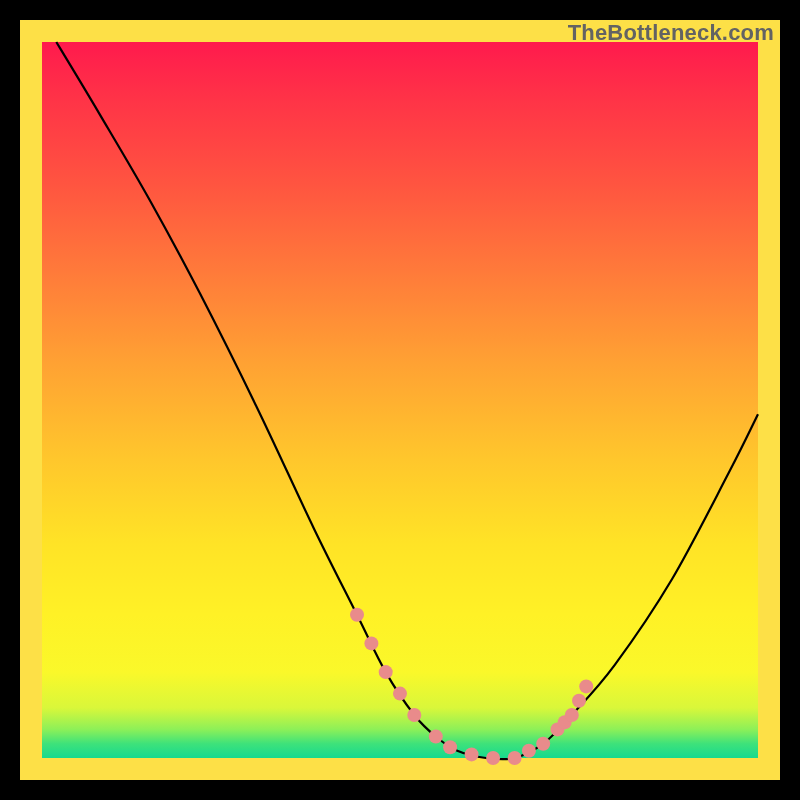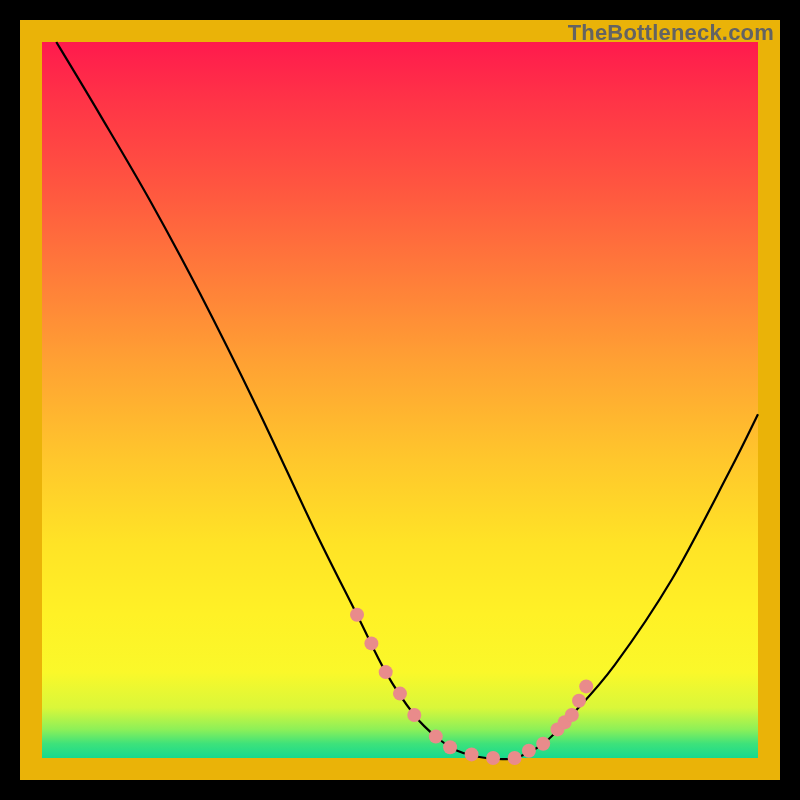--- a/index.html
+++ b/index.html
@@ -10,21 +10,21 @@
     background: #000;
     overflow: hidden;
     font-family: Arial, Helvetica, sans-serif;
   }
   .frame {
     position: absolute;
     left: 20px;
     top: 20px;
     width: 760px;
     height: 760px;
-    background: #eab308;
+    background: #fde047;
   }
   .plot-area {
     position: absolute;
     left: 22px;
     top: 22px;
     width: 716px;
     height: 716px;
     
     background: linear-gradient(
       to bottom,

